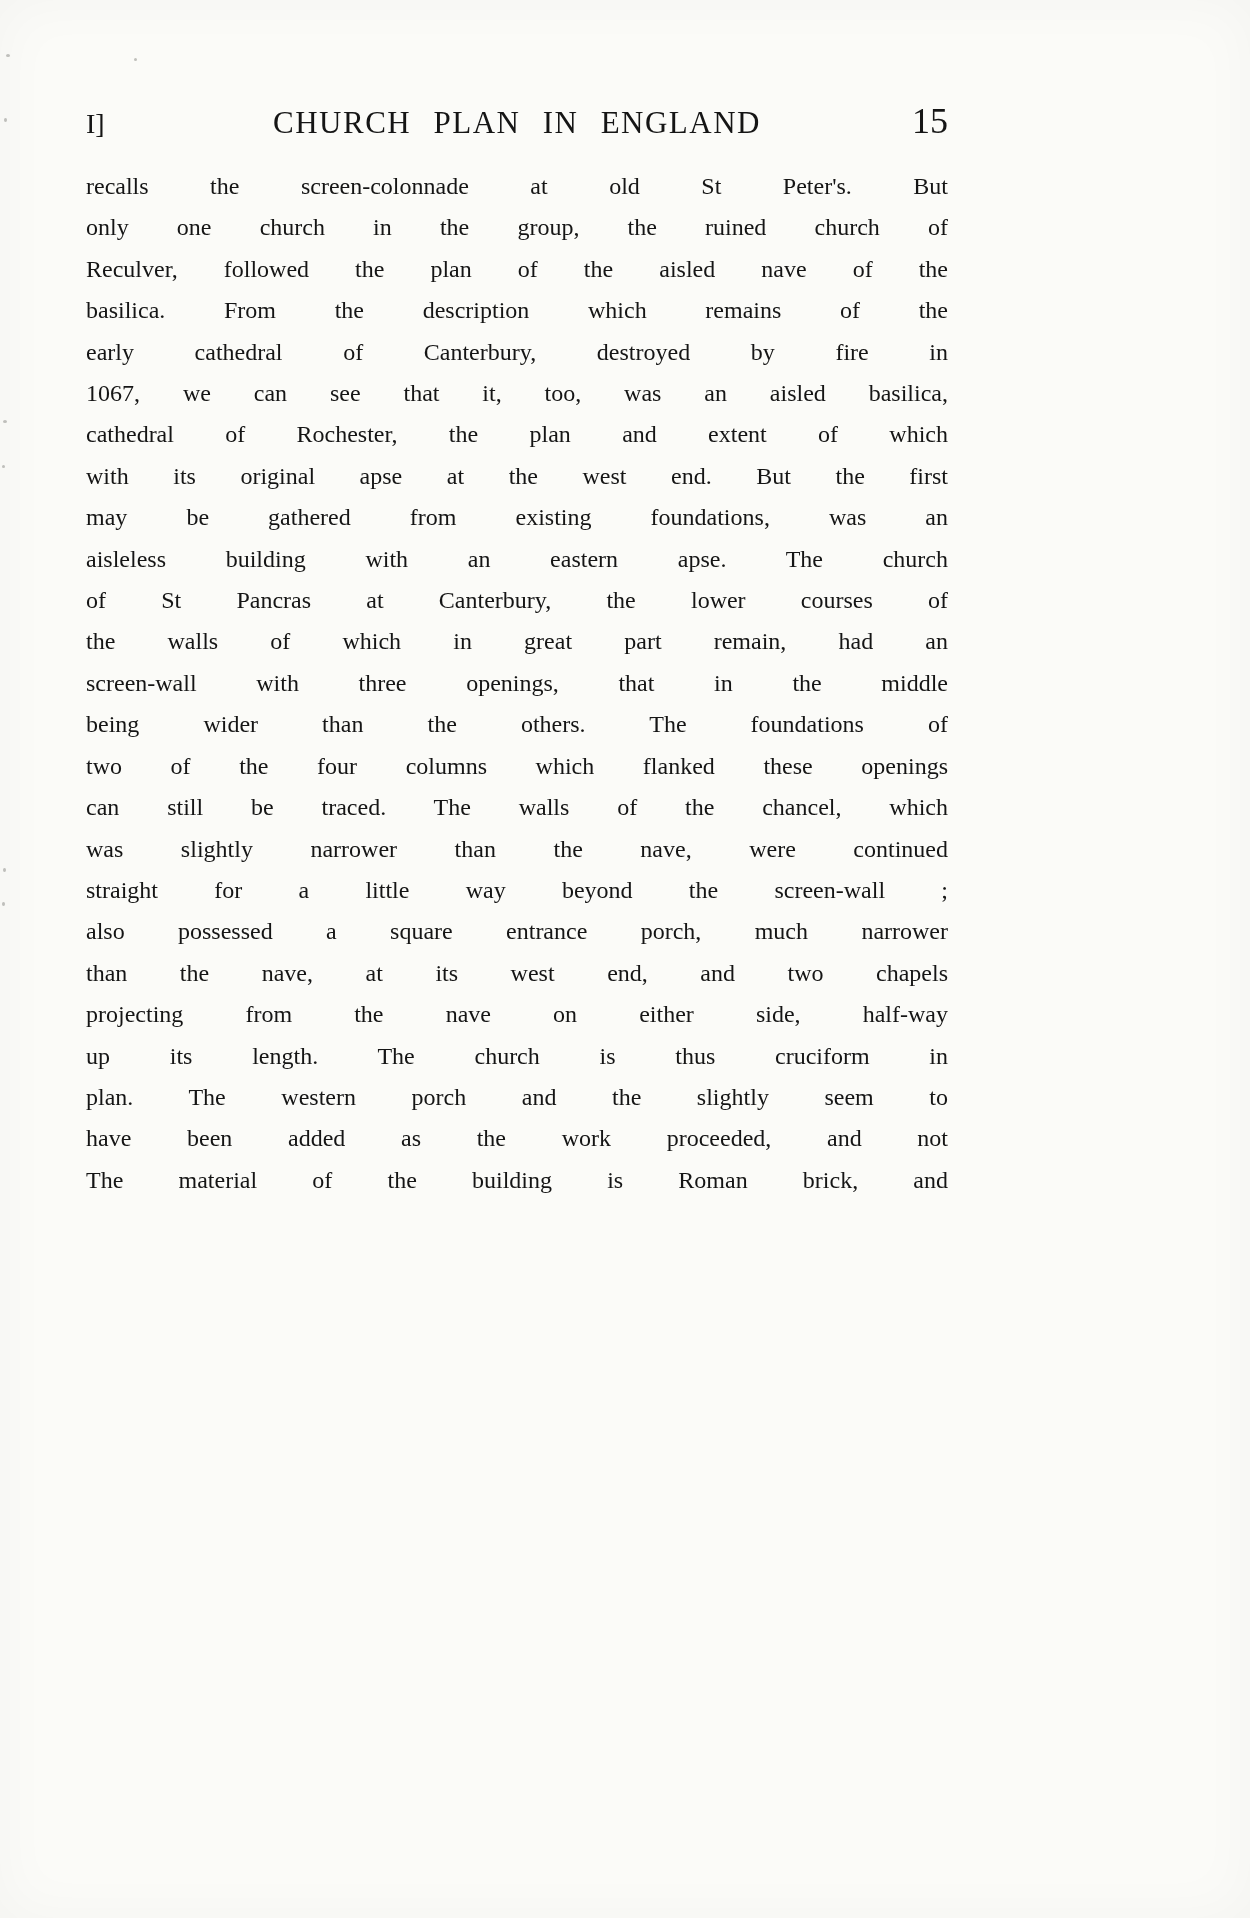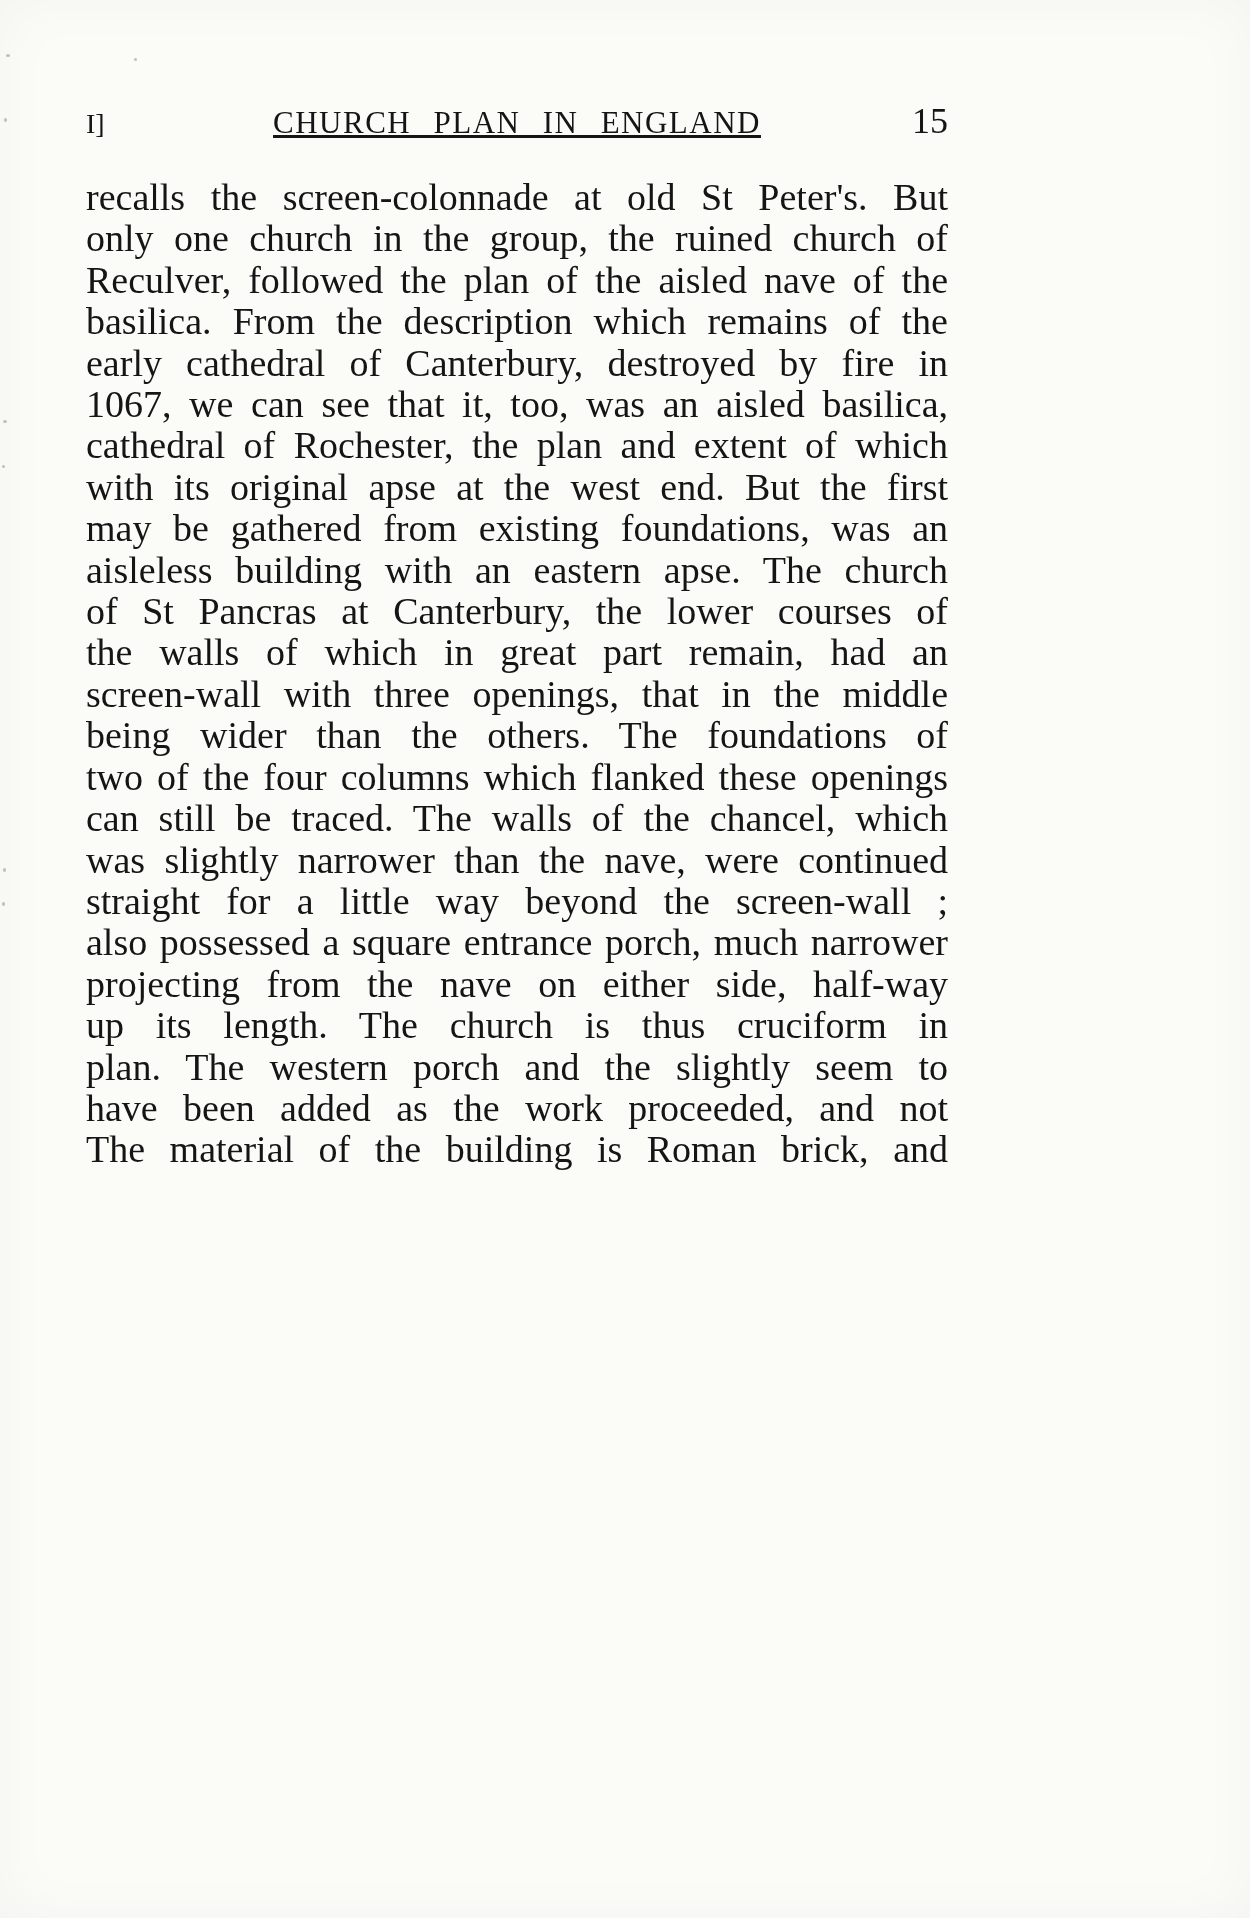--- a/index.html
+++ b/index.html
@@ -30,33 +30,32 @@
   .chapter-signature {
     font-size: 28px;
     width: 60px;
   }
   .running-title {
     font-size: 31px;
     letter-spacing: 1.5px;
     word-spacing: 13px;
     text-align: center;
     flex: 1;
-    text-decoration: underline;
   }
   .page-number {
     font-size: 36px;
     width: 60px;
     text-align: right;
   }
   .body-text {
     position: absolute;
-    top: 177px;
+    top: 166px;
     left: 86px;
     width: 862px;
-    font-size: 38px;
+    font-size: 24px;
   }
   .line {
     text-align: justify;
     text-align-last: justify;
     -moz-text-align-last: justify;
     line-height: 41.4px;
     white-space: normal;
   }
   .speck {
     position: absolute;
@@ -89,20 +88,21 @@
       <div class="line">aisleless building with an eastern apse. The church</div>
       <div class="line">of St Pancras at Canterbury, the lower courses of</div>
       <div class="line">the walls of which in great part remain, had an</div>
       <div class="line">screen-wall with three openings, that in the middle</div>
       <div class="line">being wider than the others. The foundations of</div>
       <div class="line">two of the four columns which flanked these openings</div>
       <div class="line">can still be traced. The walls of the chancel, which</div>
       <div class="line">was slightly narrower than the nave, were continued</div>
       <div class="line">straight for a little way beyond the screen-wall ;</div>
       <div class="line">also possessed a square entrance porch, much narrower</div>
+      <div class="line">than the nave, at its west end, and two chapels</div>
       <div class="line">projecting from the nave on either side, half-way</div>
       <div class="line">up its length. The church is thus cruciform in</div>
       <div class="line">plan. The western porch and the slightly seem to</div>
       <div class="line">have been added as the work proceeded, and not</div>
       <div class="line">The material of the building is Roman brick, and</div>
     </div>
 
   <div class="speck" style="left:6px; top:54px; width:4px; height:3px;"></div>
   <div class="speck" style="left:4px; top:118px; width:3px; height:4px;"></div>
   <div class="speck" style="left:134px; top:58px; width:3px; height:3px;"></div>

